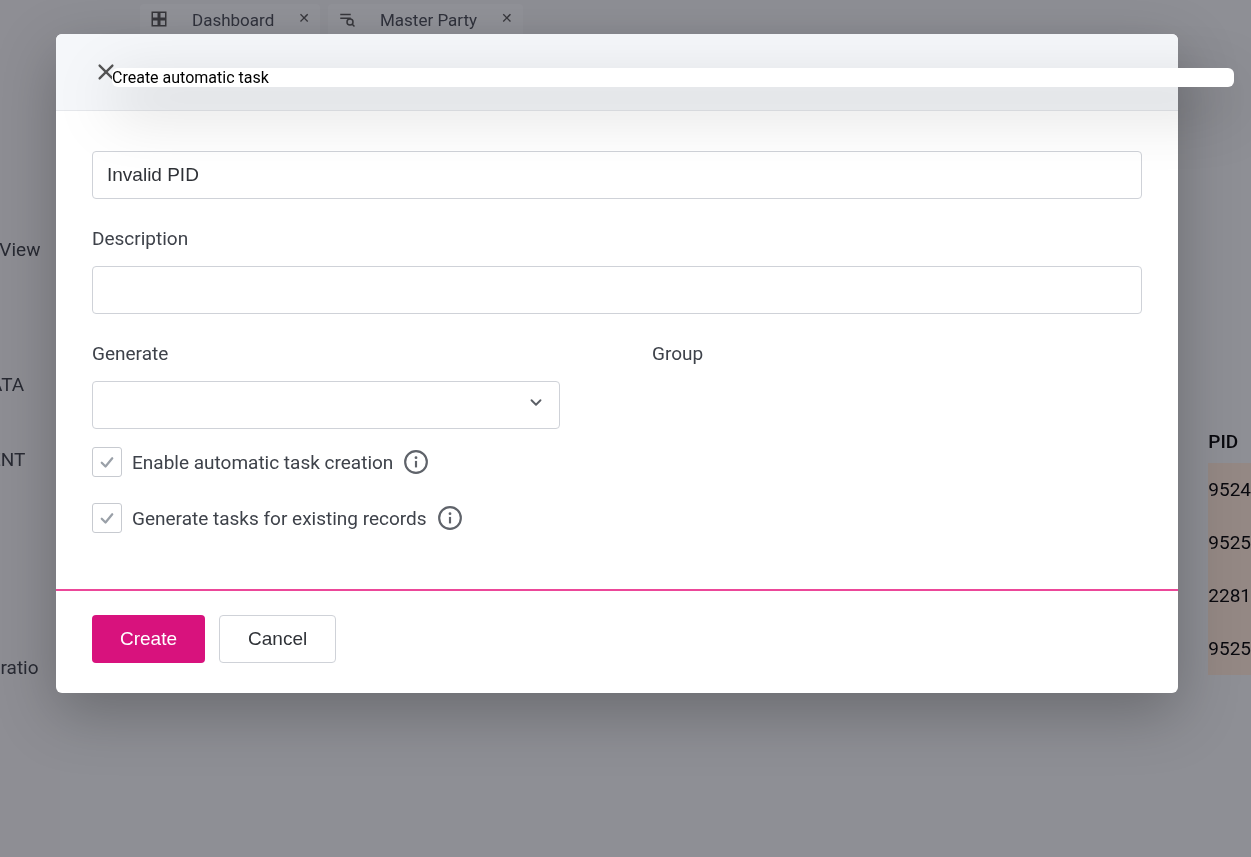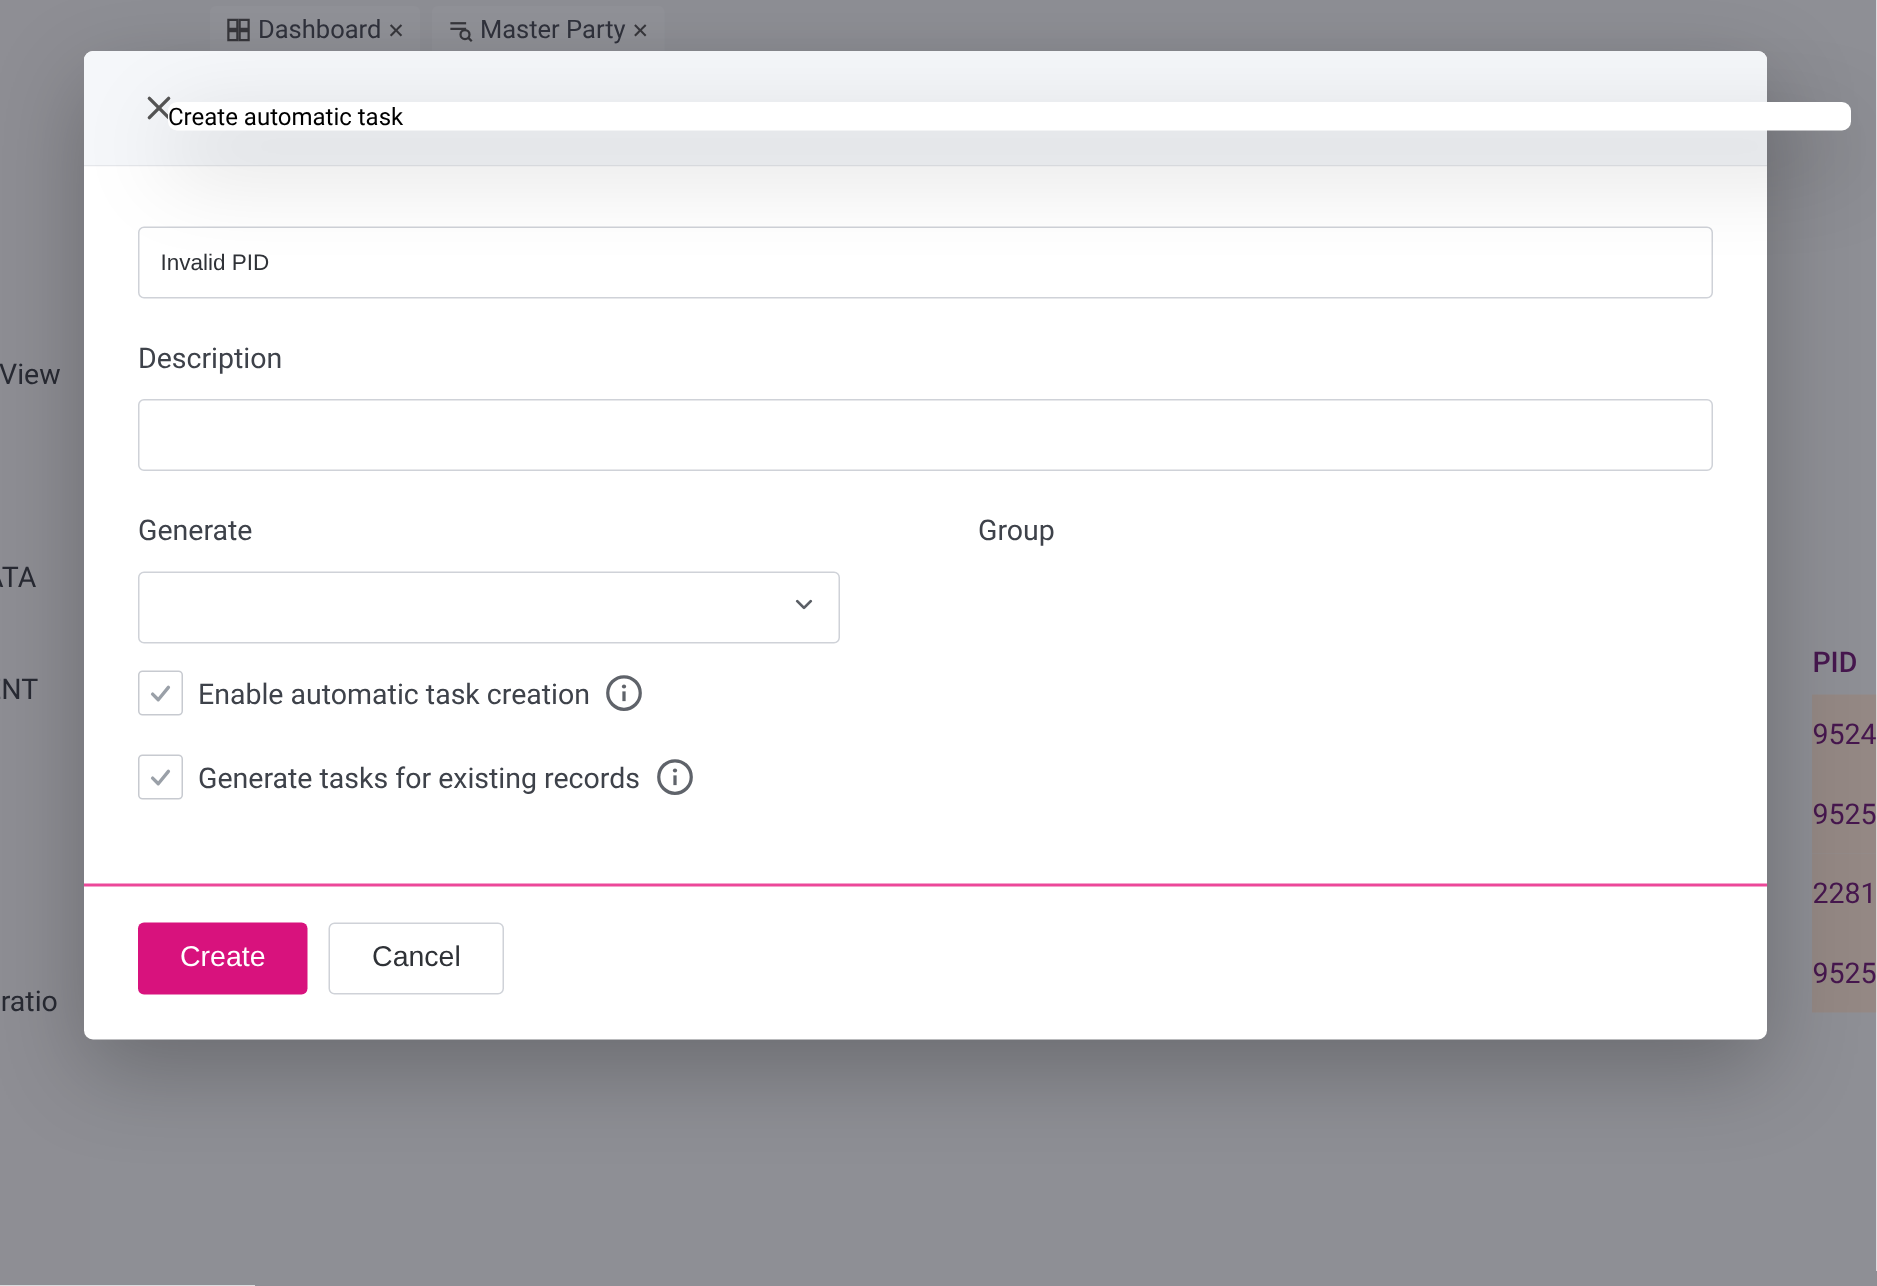--- a/index.html
+++ b/index.html
@@ -24,22 +24,21 @@
     position: absolute;
     top: 0;
     left: 140px;
     display: flex;
     gap: 8px;
     height: 40px;
     align-items: center;
   }
   .bg .tab {
     display: flex;
-    align-items: center;
-    gap: 4px;
+    gap: 24px;
     padding: 6px 10px;
     color: #474b55;
     font-size: 17px;
     background: #f8f9fb;
     border-radius: 4px 4px 0 0;
   }
   .bg .tab .close {
     font-size: 14px;
     color: #555;
   }
@@ -61,21 +60,21 @@
     position: absolute;
     left: -10px;
     color: #3a3d44;
     font-size: 19px;
   }
 
   .bg .right-col {
     position: absolute;
     right: 0;
     top: 420px;
-    color: #701a75;
+    color: #000000;
     font-size: 19px;
   }
 
   
   .overlay {
     position: absolute;
     inset: 0;
     background: rgba(20, 20, 30, 0.45);
   }
 
@@ -129,21 +128,21 @@
     margin-bottom: 16px;
     display: block;
   }
 
   .text-input, .select-wrap {
     width: 100%;
     box-sizing: border-box;
     border: 1px solid #cfd2d8;
     border-radius: 4px;
     height: 48px;
-    font-size: 15px;
+    font-size: 19px;
     padding: 0 14px;
     color: #2f3237;
     background: #fff;
   }
 
   .select-wrap {
     position: relative;
     display: flex;
     align-items: center;
     padding-right: 44px;

